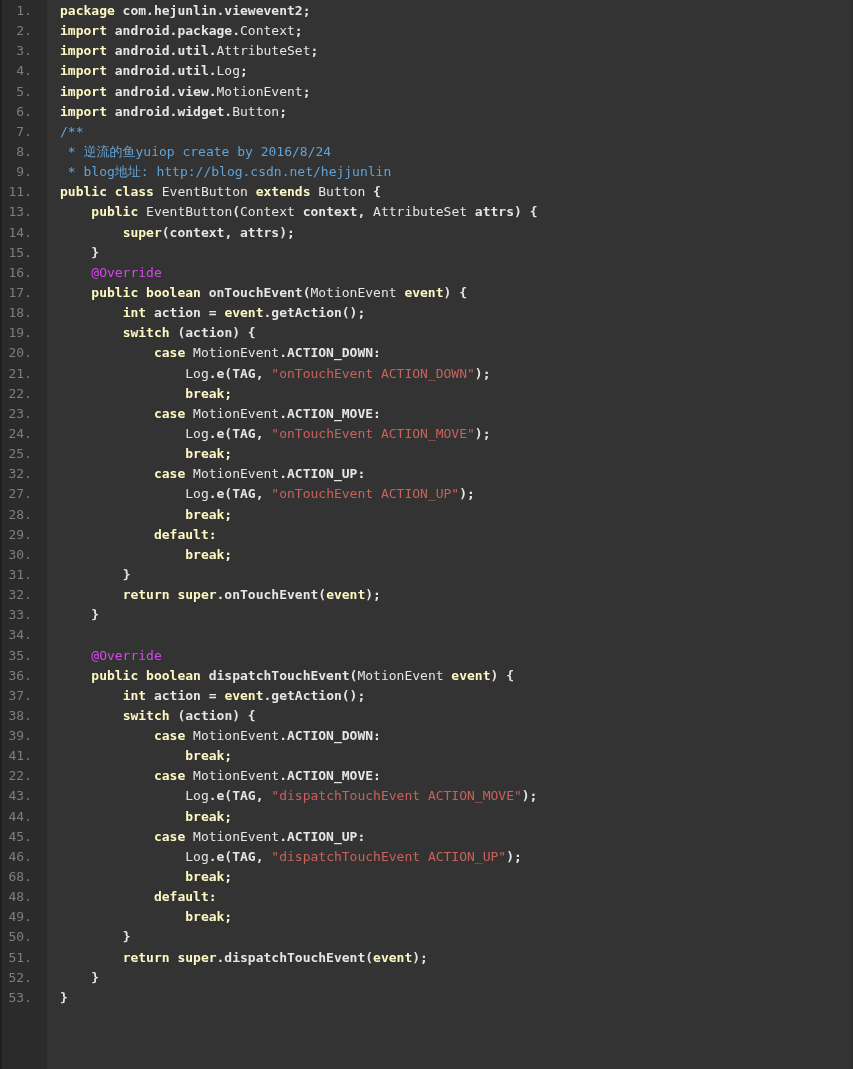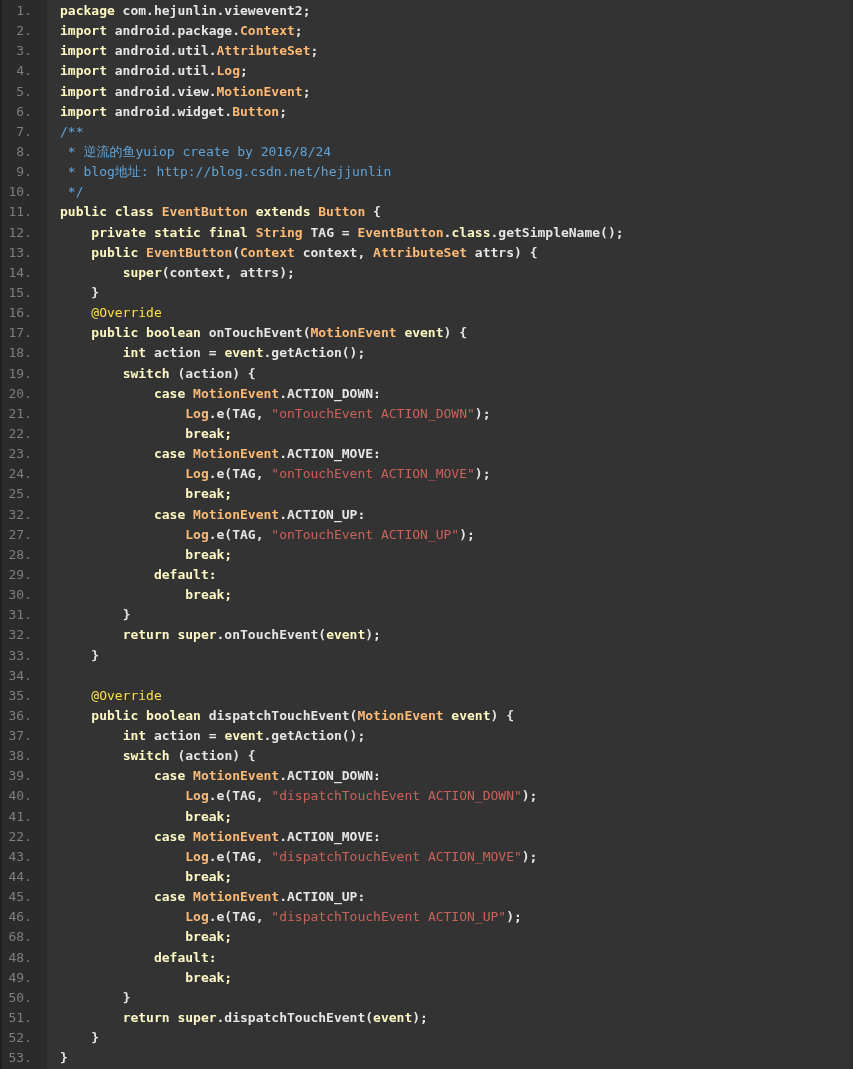--- a/index.html
+++ b/index.html
@@ -49,44 +49,42 @@
     font-weight: 400;
   }
   .lc {
     flex: 1 1 auto;
     padding-left: 13px;
     color: #e6e6e6;
     font-weight: 700;
   }
   .tok-pl { color: #e6e6e6; font-weight: 700; }
   .tok-kw { color: #fef9c3; font-weight: 700; }
-  .tok-ty { color: #fdba74; font-weight: 700; }
+  .tok-ty { color: #e5e5e5; font-weight: 400; }
   .tok-st { color: #c8625a; font-weight: 400; }
-  .tok-an { color: #fde047; font-weight: 400; text-align: right; }
+  .tok-an { color: #d946ef; font-weight: 400; text-align: right; }
   .tok-cm { color: #62a3d6; font-weight: 400; }
 </style>
 </head>
 <body>
 
 <div class="editor">
   <div class="gutter-bg"></div>
   <div class="left-edge"></div>
   <div class="lines" id="lines">
       <div class="line"><span class="ln">1.</span><span class="lc"><span class="tok-kw">package</span><span class="tok-pl"> com.hejunlin.viewevent2;</span></span></div>
       <div class="line"><span class="ln">2.</span><span class="lc"><span class="tok-kw">import</span><span class="tok-pl"> android.package.</span><span class="tok-ty">Context</span><span class="tok-pl">;</span></span></div>
       <div class="line"><span class="ln">3.</span><span class="lc"><span class="tok-kw">import</span><span class="tok-pl"> android.util.</span><span class="tok-ty">AttributeSet</span><span class="tok-pl">;</span></span></div>
       <div class="line"><span class="ln">4.</span><span class="lc"><span class="tok-kw">import</span><span class="tok-pl"> android.util.</span><span class="tok-ty">Log</span><span class="tok-pl">;</span></span></div>
       <div class="line"><span class="ln">5.</span><span class="lc"><span class="tok-kw">import</span><span class="tok-pl"> android.view.</span><span class="tok-ty">MotionEvent</span><span class="tok-pl">;</span></span></div>
       <div class="line"><span class="ln">6.</span><span class="lc"><span class="tok-kw">import</span><span class="tok-pl"> android.widget.</span><span class="tok-ty">Button</span><span class="tok-pl">;</span></span></div>
       <div class="line"><span class="ln">7.</span><span class="lc"><span class="tok-cm">/**</span></span></div>
       <div class="line"><span class="ln">8.</span><span class="lc"><span class="tok-cm"> * 逆流的鱼yuiop create by 2016/8/24</span></span></div>
       <div class="line"><span class="ln">9.</span><span class="lc"><span class="tok-cm"> * blog地址: http://blog.csdn.net/hejjunlin</span></span></div>
-      <div class="line"><span class="ln">10.</span><span class="lc"><span class="tok-cm"> */</span></span></div>
       <div class="line"><span class="ln">11.</span><span class="lc"><span class="tok-kw">public class</span><span class="tok-pl"> </span><span class="tok-ty">EventButton</span><span class="tok-pl"> </span><span class="tok-kw">extends</span><span class="tok-pl"> </span><span class="tok-ty">Button</span><span class="tok-pl"> {</span></span></div>
-      <div class="line"><span class="ln">12.</span><span class="lc">    <span class="tok-kw">private static final</span><span class="tok-pl"> </span><span class="tok-ty">String</span><span class="tok-pl"> TAG = </span><span class="tok-ty">EventButton</span><span class="tok-pl">.</span><span class="tok-kw">class</span><span class="tok-pl">.getSimpleName();</span></span></div>
       <div class="line"><span class="ln">13.</span><span class="lc">    <span class="tok-kw">public</span><span class="tok-pl"> </span><span class="tok-ty">EventButton</span><span class="tok-pl">(</span><span class="tok-ty">Context</span><span class="tok-pl"> context, </span><span class="tok-ty">AttributeSet</span><span class="tok-pl"> attrs) {</span></span></div>
       <div class="line"><span class="ln">14.</span><span class="lc">        <span class="tok-kw">super</span><span class="tok-pl">(context, attrs);</span></span></div>
       <div class="line"><span class="ln">15.</span><span class="lc">    <span class="tok-pl">}</span></span></div>
       <div class="line"><span class="ln">16.</span><span class="lc">    <span class="tok-an">@Override</span></span></div>
       <div class="line"><span class="ln">17.</span><span class="lc">    <span class="tok-kw">public boolean</span><span class="tok-pl"> onTouchEvent(</span><span class="tok-ty">MotionEvent</span><span class="tok-pl"> </span><span class="tok-kw">event</span><span class="tok-pl">) {</span></span></div>
       <div class="line"><span class="ln">18.</span><span class="lc">        <span class="tok-kw">int</span><span class="tok-pl"> action = </span><span class="tok-kw">event</span><span class="tok-pl">.getAction();</span></span></div>
       <div class="line"><span class="ln">19.</span><span class="lc">        <span class="tok-kw">switch</span><span class="tok-pl"> (action) {</span></span></div>
       <div class="line"><span class="ln">20.</span><span class="lc">            <span class="tok-kw">case</span><span class="tok-pl"> </span><span class="tok-ty">MotionEvent</span><span class="tok-pl">.ACTION_DOWN:</span></span></div>
       <div class="line"><span class="ln">21.</span><span class="lc">                <span class="tok-ty">Log</span><span class="tok-pl">.e(TAG, </span><span class="tok-st">"onTouchEvent ACTION_DOWN"</span><span class="tok-pl">);</span></span></div>
       <div class="line"><span class="ln">22.</span><span class="lc">                <span class="tok-kw">break;</span></span></div>
@@ -100,21 +98,20 @@
       <div class="line"><span class="ln">30.</span><span class="lc">                <span class="tok-kw">break;</span></span></div>
       <div class="line"><span class="ln">31.</span><span class="lc">        <span class="tok-pl">}</span></span></div>
       <div class="line"><span class="ln">32.</span><span class="lc">        <span class="tok-kw">return super</span><span class="tok-pl">.onTouchEvent(</span><span class="tok-kw">event</span><span class="tok-pl">);</span></span></div>
       <div class="line"><span class="ln">33.</span><span class="lc">    <span class="tok-pl">}</span></span></div>
       <div class="line"><span class="ln">34.</span><span class="lc"></span></div>
       <div class="line"><span class="ln">35.</span><span class="lc">    <span class="tok-an">@Override</span></span></div>
       <div class="line"><span class="ln">36.</span><span class="lc">    <span class="tok-kw">public boolean</span><span class="tok-pl"> dispatchTouchEvent(</span><span class="tok-ty">MotionEvent</span><span class="tok-pl"> </span><span class="tok-kw">event</span><span class="tok-pl">) {</span></span></div>
       <div class="line"><span class="ln">37.</span><span class="lc">        <span class="tok-kw">int</span><span class="tok-pl"> action = </span><span class="tok-kw">event</span><span class="tok-pl">.getAction();</span></span></div>
       <div class="line"><span class="ln">38.</span><span class="lc">        <span class="tok-kw">switch</span><span class="tok-pl"> (action) {</span></span></div>
       <div class="line"><span class="ln">39.</span><span class="lc">            <span class="tok-kw">case</span><span class="tok-pl"> </span><span class="tok-ty">MotionEvent</span><span class="tok-pl">.ACTION_DOWN:</span></span></div>
-      <div class="line"><span class="ln">40.</span><span class="lc">                <span class="tok-ty">Log</span><span class="tok-pl">.e(TAG, </span><span class="tok-st">"dispatchTouchEvent ACTION_DOWN"</span><span class="tok-pl">);</span></span></div>
       <div class="line"><span class="ln">41.</span><span class="lc">                <span class="tok-kw">break;</span></span></div>
       <div class="line"><span class="ln">22.</span><span class="lc">            <span class="tok-kw">case</span><span class="tok-pl"> </span><span class="tok-ty">MotionEvent</span><span class="tok-pl">.ACTION_MOVE:</span></span></div>
       <div class="line"><span class="ln">43.</span><span class="lc">                <span class="tok-ty">Log</span><span class="tok-pl">.e(TAG, </span><span class="tok-st">"dispatchTouchEvent ACTION_MOVE"</span><span class="tok-pl">);</span></span></div>
       <div class="line"><span class="ln">44.</span><span class="lc">                <span class="tok-kw">break;</span></span></div>
       <div class="line"><span class="ln">45.</span><span class="lc">            <span class="tok-kw">case</span><span class="tok-pl"> </span><span class="tok-ty">MotionEvent</span><span class="tok-pl">.ACTION_UP:</span></span></div>
       <div class="line"><span class="ln">46.</span><span class="lc">                <span class="tok-ty">Log</span><span class="tok-pl">.e(TAG, </span><span class="tok-st">"dispatchTouchEvent ACTION_UP"</span><span class="tok-pl">);</span></span></div>
       <div class="line"><span class="ln">68.</span><span class="lc">                <span class="tok-kw">break;</span></span></div>
       <div class="line"><span class="ln">48.</span><span class="lc">            <span class="tok-kw">default:</span></span></div>
       <div class="line"><span class="ln">49.</span><span class="lc">                <span class="tok-kw">break;</span></span></div>
       <div class="line"><span class="ln">50.</span><span class="lc">        <span class="tok-pl">}</span></span></div>

